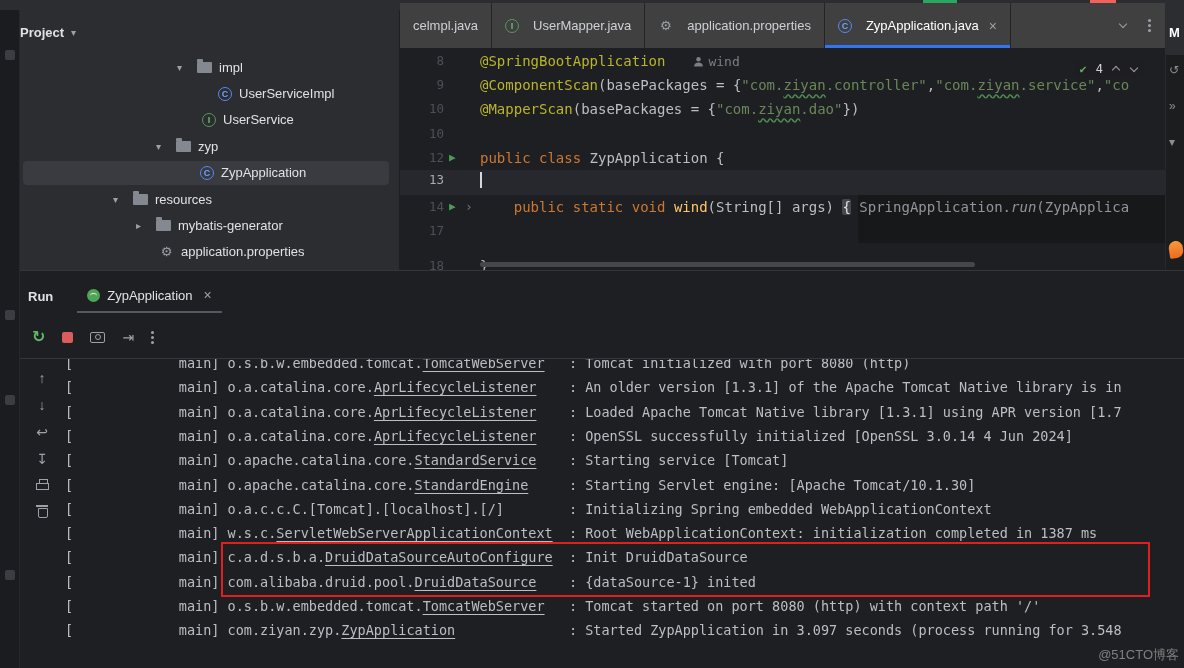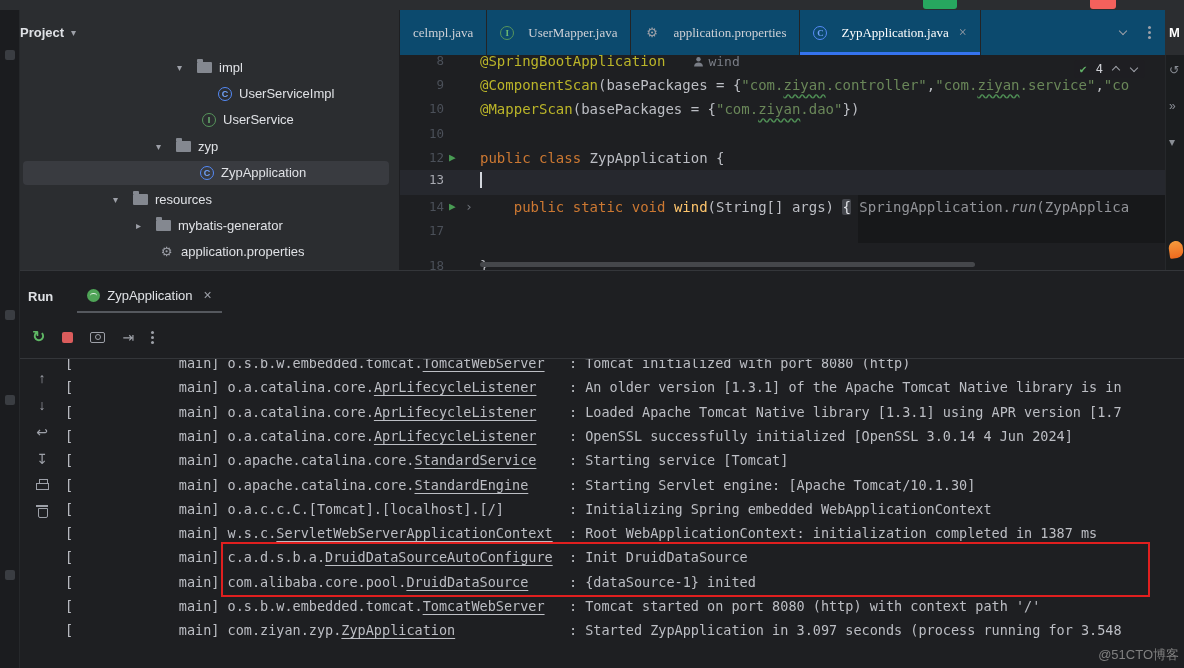--- a/index.html
+++ b/index.html
@@ -49,21 +49,21 @@
   .ic-trash::after{content:"";position:absolute;left:2px;top:4px;width:8px;height:8px;border:1px solid #9da0a8;border-radius:0 0 2px 2px;}
   .ic-spring{width:13px;height:13px;border-radius:50%;background:#4fa457;display:inline-block;position:relative;flex:none;}
   .ic-spring::before{content:"";position:absolute;left:3px;top:4px;width:7px;height:5px;border-radius:50%;border-top:1.5px solid #e8f3e9;}
   .kebab{position:relative;width:3px;height:3px;border-radius:50%;background:#9da0a8;box-shadow:0 -5px 0 #9da0a8,0 5px 0 #9da0a8;display:inline-block;}
   .cv{width:9px;height:9px;position:relative;display:inline-block;}
   .cv::before{content:"";position:absolute;left:1px;top:2px;width:5px;height:5px;border-left:1.5px solid #9da0a8;border-top:1.5px solid #9da0a8;}
   .cv.up::before{transform:rotate(45deg);}
   .cv.down::before{transform:rotate(225deg);top:0;}
 
   
-  .tabbar{position:absolute;left:400px;top:10px;width:765px;height:45px;background:#0c4a6e;display:flex;box-sizing:border-box;font-family:Liberation Serif, serif;}
+  .tabbar{position:absolute;left:400px;top:3px;width:765px;height:45px;background:#404040;display:flex;box-sizing:border-box;}
   .tabs{display:flex;flex:1;overflow:hidden;}
   .tab{display:flex;align-items:center;gap:7px;padding:0 13px;font-size:13px;color:#ced0d6;position:relative;border-right:1px solid #232426;white-space:nowrap;}
   .tab.active{color:#ffffff;}
   .tab.active::after{content:"";position:absolute;left:0;right:0;bottom:0;height:3px;background:#3574f0;}
   .tab .close{color:#9da0a8;font-size:14px;margin-left:3px;}
   .tab-extra{display:flex;align-items:center;gap:20px;padding:0 14px;flex:none;}
   .mstrip{position:absolute;left:1165px;top:10px;width:19px;height:45px;background:#2b2d30;display:flex;align-items:center;justify-content:center;font-weight:700;font-size:13px;color:#ffffff;}
 
   
   .editor{position:absolute;left:400px;top:55px;width:765px;height:215px;background:#1e1f22;overflow:hidden;
@@ -296,21 +296,21 @@
     <div class="console" id="console">
         <div class="crow" style="top: -8px;"><span>[             main] </span><span class="logger"><span>o.s.b.w.embedded.tomcat.</span><span class="clink">TomcatWebServer</span></span><span>: </span><span>Tomcat initialized with port 8080 (http)</span></div>
         <div class="crow" style="top: 16.3px;"><span>[             main] </span><span class="logger"><span>o.a.catalina.core.</span><span class="clink">AprLifecycleListener</span></span><span>: </span><span>An older version [1.3.1] of the Apache Tomcat Native library is in</span></div>
         <div class="crow" style="top: 40.6px;"><span>[             main] </span><span class="logger"><span>o.a.catalina.core.</span><span class="clink">AprLifecycleListener</span></span><span>: </span><span>Loaded Apache Tomcat Native library [1.3.1] using APR version [1.7</span></div>
         <div class="crow" style="top: 64.9px;"><span>[             main] </span><span class="logger"><span>o.a.catalina.core.</span><span class="clink">AprLifecycleListener</span></span><span>: </span><span>OpenSSL successfully initialized [OpenSSL 3.0.14 4 Jun 2024]</span></div>
         <div class="crow" style="top: 89.2px;"><span>[             main] </span><span class="logger"><span>o.apache.catalina.core.</span><span class="clink">StandardService</span></span><span>: </span><span>Starting service [Tomcat]</span></div>
         <div class="crow" style="top: 113.5px;"><span>[             main] </span><span class="logger"><span>o.apache.catalina.core.</span><span class="clink">StandardEngine</span></span><span>: </span><span>Starting Servlet engine: [Apache Tomcat/10.1.30]</span></div>
         <div class="crow" style="top: 137.8px;"><span>[             main] </span><span class="logger"><span>o.a.c.c.C.[Tomcat].[localhost].[/]</span></span><span>: </span><span>Initializing Spring embedded WebApplicationContext</span></div>
         <div class="crow" style="top: 162.1px;"><span>[             main] </span><span class="logger"><span>w.s.c.</span><span class="clink">ServletWebServerApplicationContext</span></span><span>: </span><span>Root WebApplicationContext: initialization completed in 1387 ms</span></div>
         <div class="crow" style="top: 186.4px;"><span>[             main] </span><span class="logger"><span>c.a.d.s.b.a.</span><span class="clink">DruidDataSourceAutoConfigure</span></span><span>: </span><span>Init DruidDataSource</span></div>
-        <div class="crow" style="top: 210.7px;"><span>[             main] </span><span class="logger"><span>com.alibaba.core.pool.</span><span class="clink">DruidDataSource</span></span><span>: </span><span>{dataSource-1} inited</span></div>
+        <div class="crow" style="top: 210.7px;"><span>[             main] </span><span class="logger"><span>com.alibaba.druid.pool.</span><span class="clink">DruidDataSource</span></span><span>: </span><span>{dataSource-1} inited</span></div>
         <div class="crow" style="top: 235px;"><span>[             main] </span><span class="logger"><span>o.s.b.w.embedded.tomcat.</span><span class="clink">TomcatWebServer</span></span><span>: </span><span>Tomcat started on port 8080 (http) with context path '/'</span></div>
         <div class="crow" style="top: 259.3px;"><span>[             main] </span><span class="logger"><span>com.ziyan.zyp.</span><span class="clink">ZypApplication</span></span><span>: </span><span>Started ZypApplication in 3.097 seconds (process running for 3.548</span></div>
         <div class="hlbox" style="top: 183.4px; height: 54.6px;"></div>
       </div>
   </div>
 
   <div class="watermark">@51CTO博客</div>
 
 </div>
 

